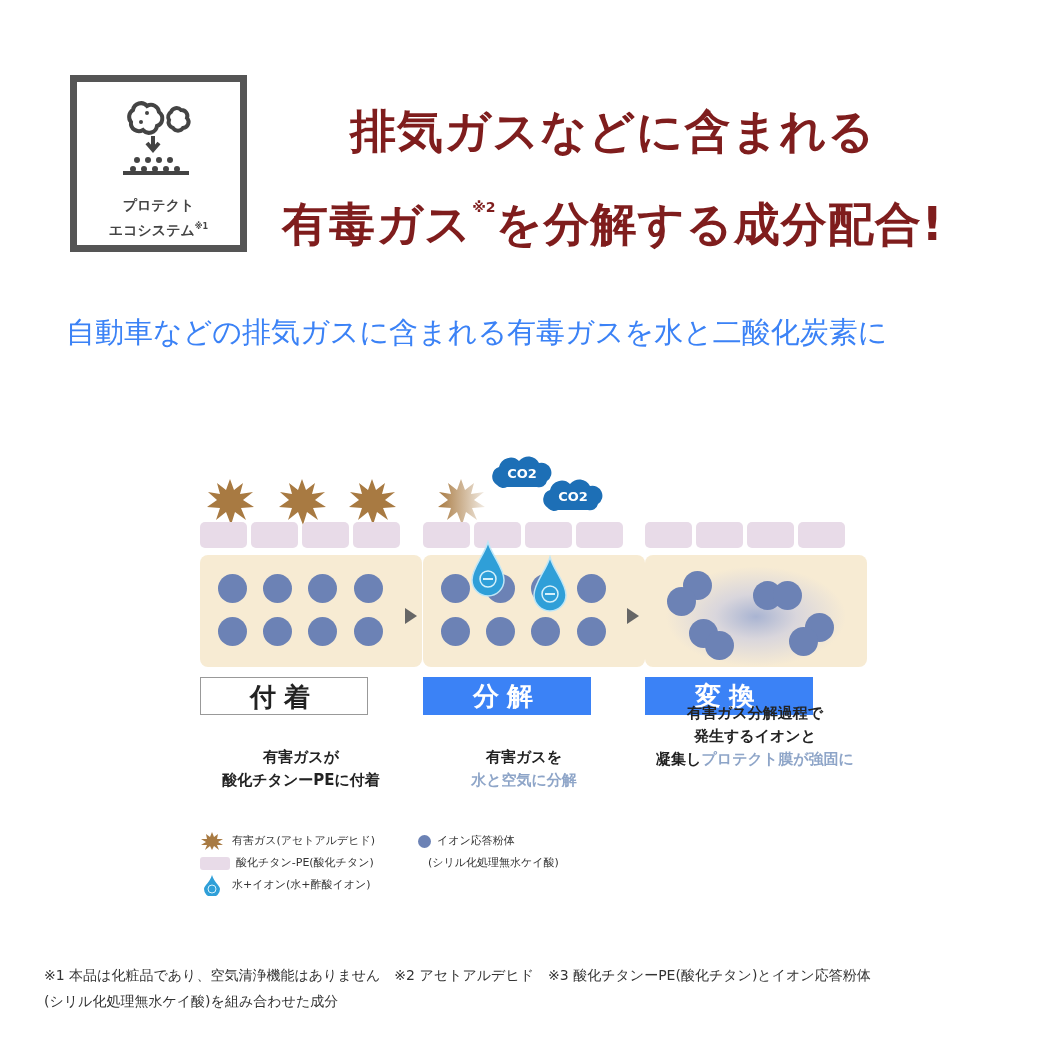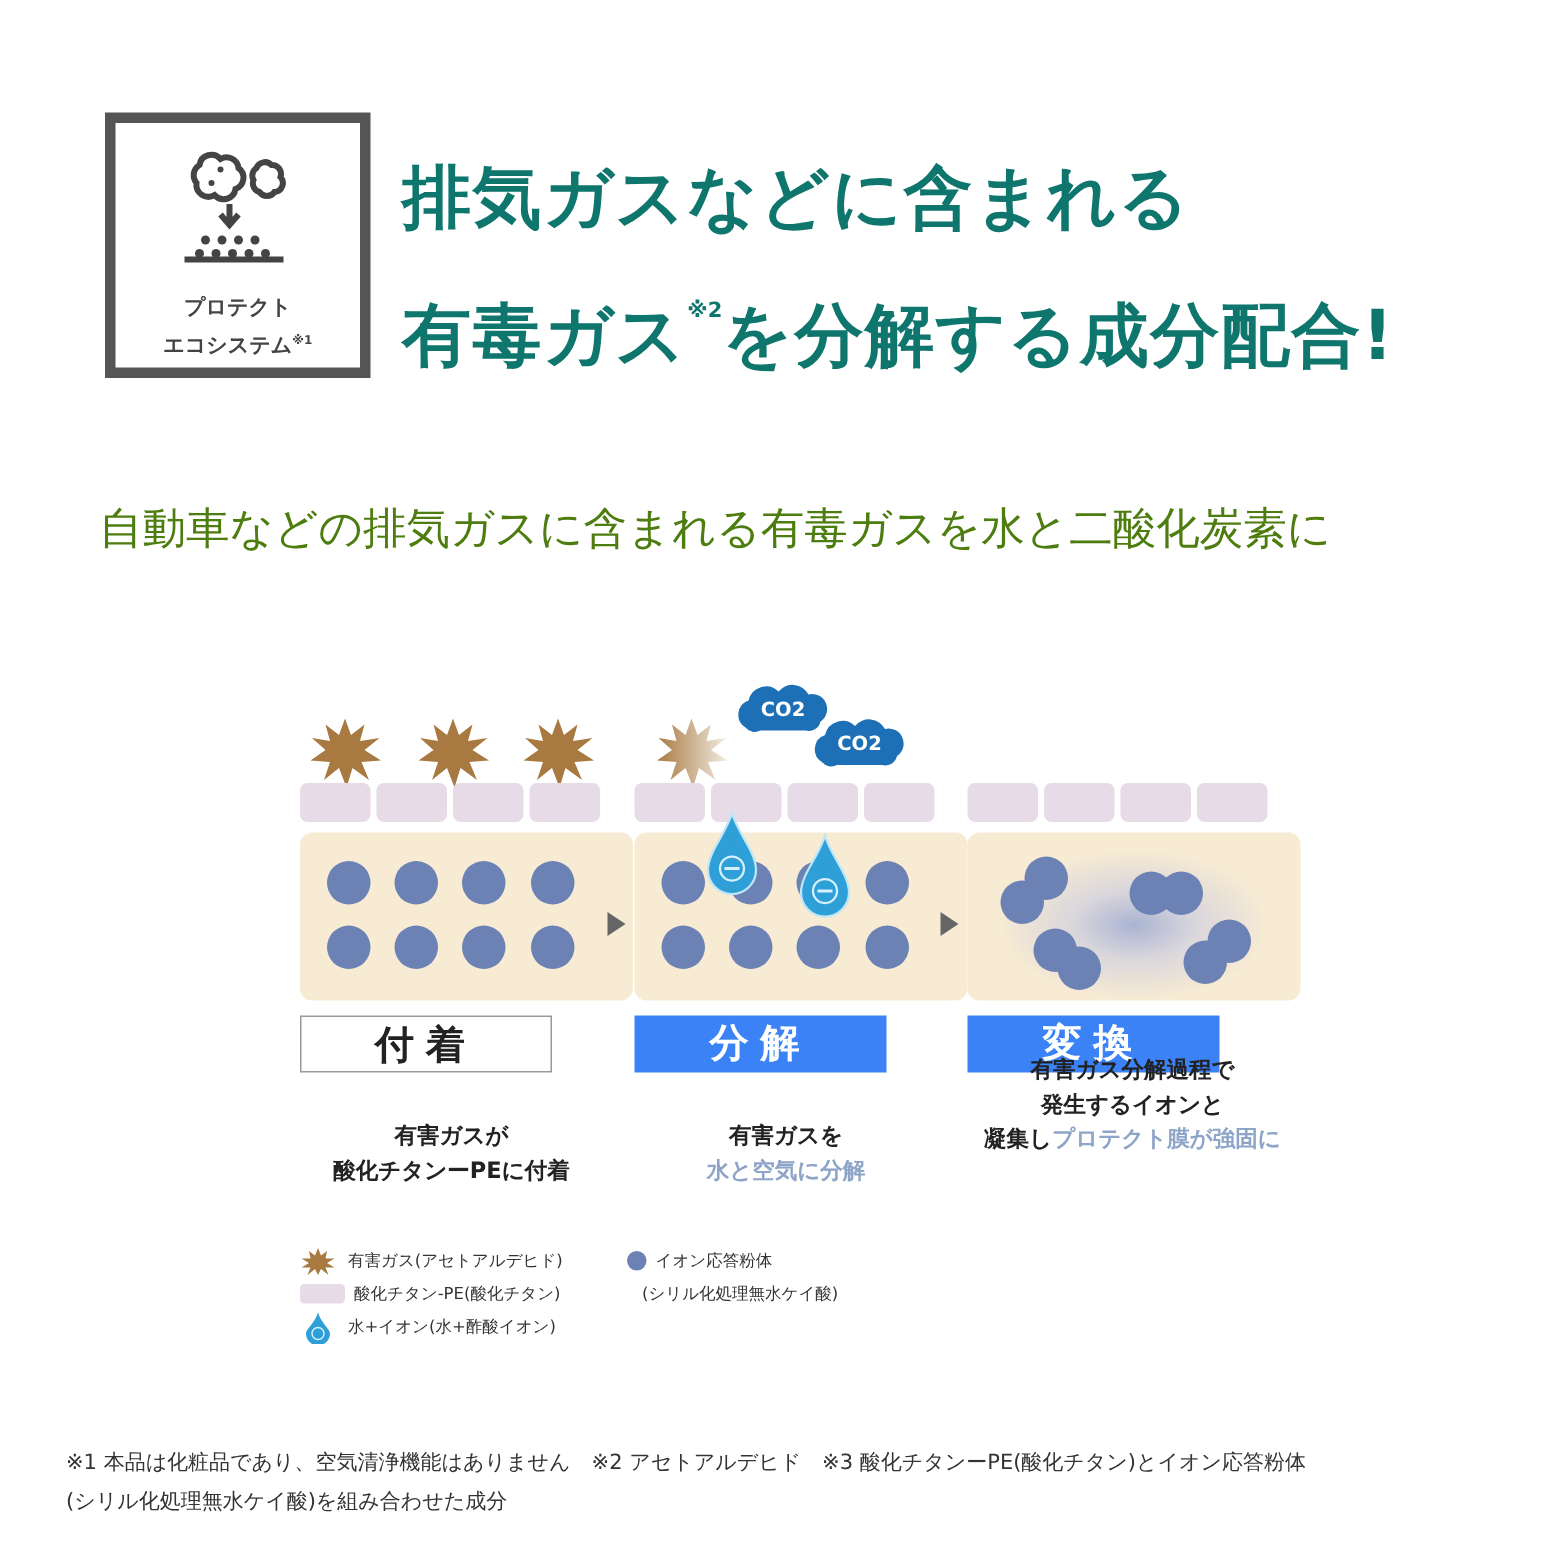--- a/index.html
+++ b/index.html
@@ -4,24 +4,24 @@
 <style>
   * { box-sizing: border-box; margin: 0; padding: 0; }
   html, body { width: 1037px; height: 1043px; background: #ffffff; overflow: hidden; }
   body { position: relative; font-family: "DejaVu Sans", "Liberation Sans", sans-serif; color: #222; }
 
   .logo-box { position: absolute; left: 70px; top: 75px; width: 177px; height: 177px; border: 7px solid #555; background: #fff; }
   .logo-box svg { position: absolute; left: 38px; top: 14px; }
   .logo-text { position: absolute; left: 0; right: 0; top: 112px; text-align: center; font-size: 14px; font-weight: bold; color: #444; line-height: 22px; }
   .logo-text sup { font-size: 8px; vertical-align: super; }
 
-  .headline { position: absolute; left: 268px; top: 93px; font-size: 46px; font-weight: bold; color: #0f766e; line-height: 76px; letter-spacing: 1px; white-space: nowrap; }
+  .headline { position: absolute; left: 282px; top: 93px; font-size: 46px; font-weight: bold; color: #7f1d1d; line-height: 76px; letter-spacing: 1px; white-space: nowrap; text-align: center; }
   .headline sup { font-size: 14px; vertical-align: 28px; letter-spacing: 0; }
 
-  .desc { position: absolute; left: 66px; top: 324px; font-size: 29px; color: #4d7c0f; line-height: 56px; white-space: nowrap; }
+  .desc { position: absolute; left: 66px; top: 304px; font-size: 29px; color: #3b82f6; line-height: 56px; white-space: nowrap; }
   .desc sup { font-size: 13px; vertical-align: 16px; }
 
   .diagram { position: absolute; left: 0; top: 0; width: 1037px; height: 1043px; }
   .panel { position: absolute; top: 555px; width: 222px; height: 112px; background: #f7ebd3; border-radius: 8px; }
   .cell { position: absolute; top: 522px; width: 47px; height: 26px; background: #e8dbe8; border-radius: 5px; }
   .dot { position: absolute; width: 29px; height: 29px; border-radius: 50%; background: #6c82b5; }
   .arrow { position: absolute; width: 0; height: 0; border-top: 8px solid transparent; border-bottom: 8px solid transparent; border-left: 12px solid #666; }
 
   .step-label { position: absolute; top: 677px; width: 168px; height: 38px; font-size: 26px; font-weight: bold; text-align: center; line-height: 38px; letter-spacing: 8px; }
   .step-label.white { background: #fff; border: 1.5px solid #999; color: #222; }

